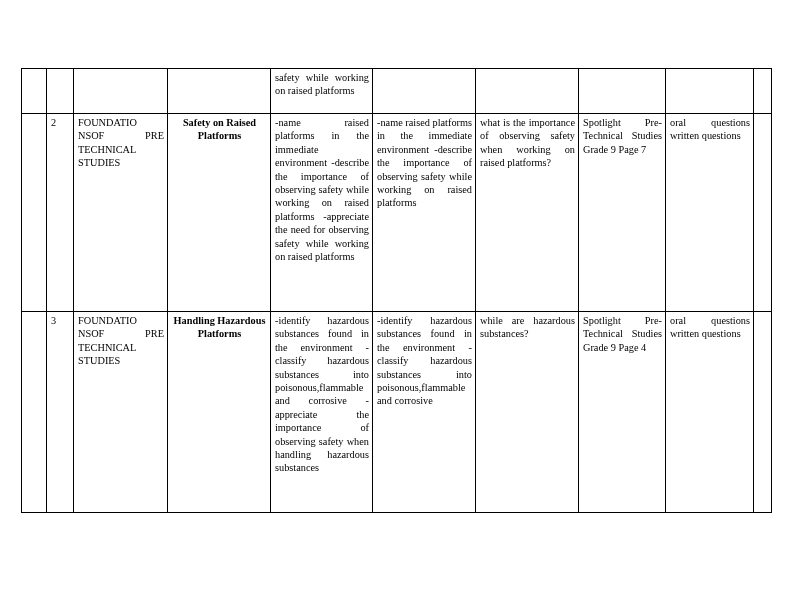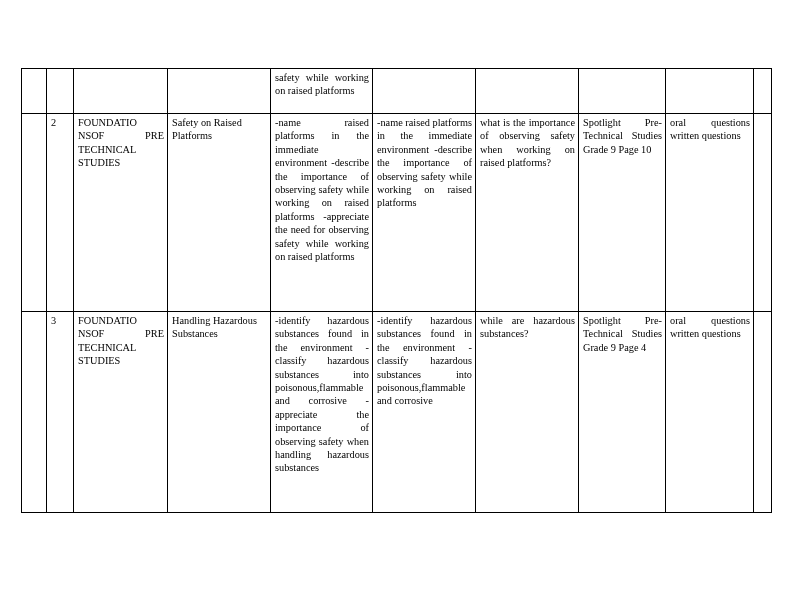--- a/index.html
+++ b/index.html
@@ -75,21 +75,22 @@
     text-align: justify;
     text-justify: inter-word;
   }
 
   td.subject {
     text-align: justify;
     text-justify: inter-word;
   }
 
   td.topic {
-    text-align: left;
+    text-align: center;
+    font-weight: bold;
   }
 </style>
 </head>
 <body>
 
 <div id="page">
 
   <table class="sow">
     <colgroup>
       <col class="c1">
@@ -119,32 +120,32 @@
       </tr>
 
       <tr class="row-2">
         <td class="blank"></td>
         <td class="num">2</td>
         <td class="subject">FOUNDATIO NSOF  PRE TECHNICAL STUDIES</td>
         <td class="topic">Safety  on Raised Platforms</td>
         <td class="justify">-name raised platforms in the immediate environment -describe the importance of observing safety while working on raised platforms -appreciate  the need for observing safety while working on raised platforms</td>
         <td class="justify">-name raised platforms in the immediate environment -describe the importance of observing safety while working on raised platforms</td>
         <td class="justify">what is the importance of observing safety when working on raised platforms?</td>
-        <td class="justify">Spotlight Pre-Technical Studies Grade 9 Page 10</td>
+        <td class="justify">Spotlight Pre-Technical Studies Grade 9 Page 7</td>
         <td class="justify">oral questions
 
 written questions</td>
         <td class="blank"></td>
       </tr>
 
       <tr class="row-3">
         <td class="blank"></td>
         <td class="num">3</td>
         <td class="subject">FOUNDATIO NSOF  PRE TECHNICAL STUDIES</td>
-        <td class="topic"> Handling Hazardous Substances</td>
+        <td class="topic"> Handling Hazardous Platforms</td>
         <td class="justify">-identify hazardous substances found in the environment -classify hazardous substances into poisonous,flammable and corrosive -appreciate the importance of observing safety when handling hazardous substances</td>
         <td class="justify">-identify hazardous substances found in the environment -classify hazardous substances into poisonous,flammable and corrosive</td>
         <td class="justify">while are hazardous substances?</td>
         <td class="justify">Spotlight Pre-Technical Studies Grade 9 Page 4</td>
         <td class="justify">oral questions
 
 written questions</td>
         <td class="blank"></td>
       </tr>
 

